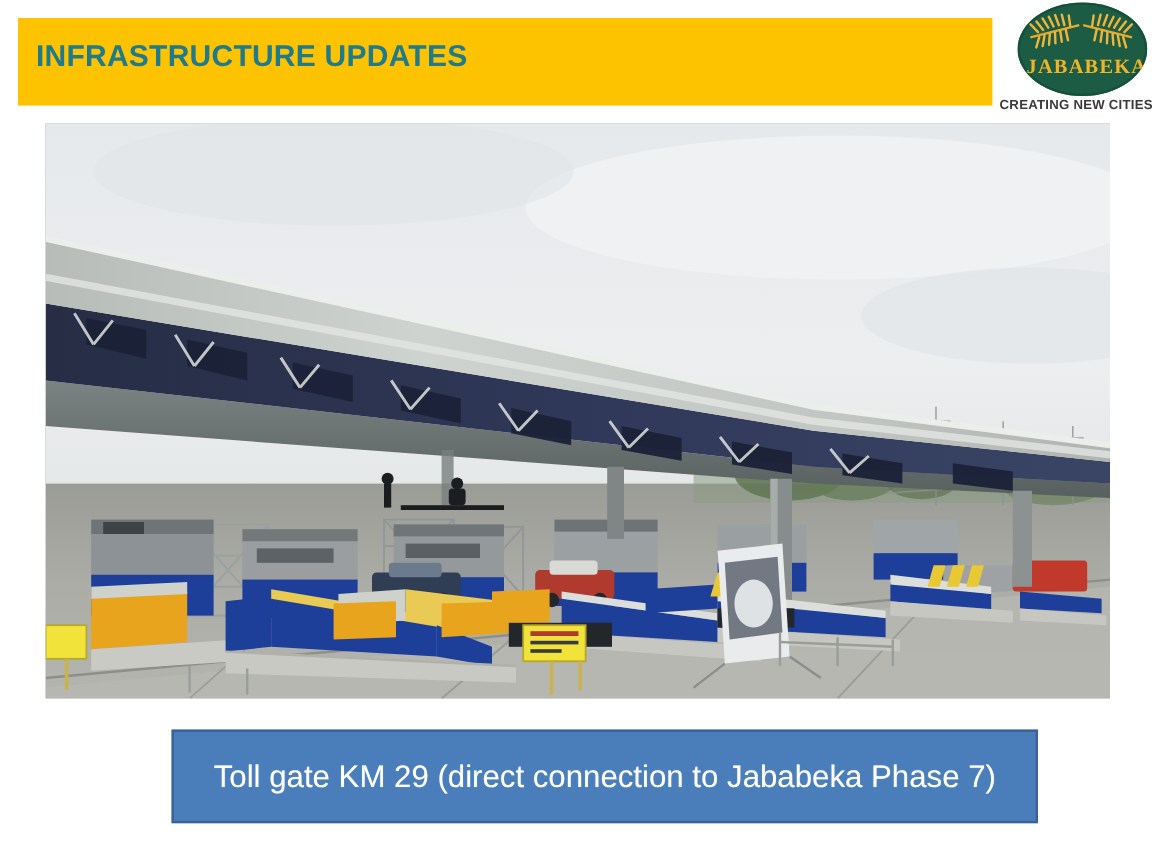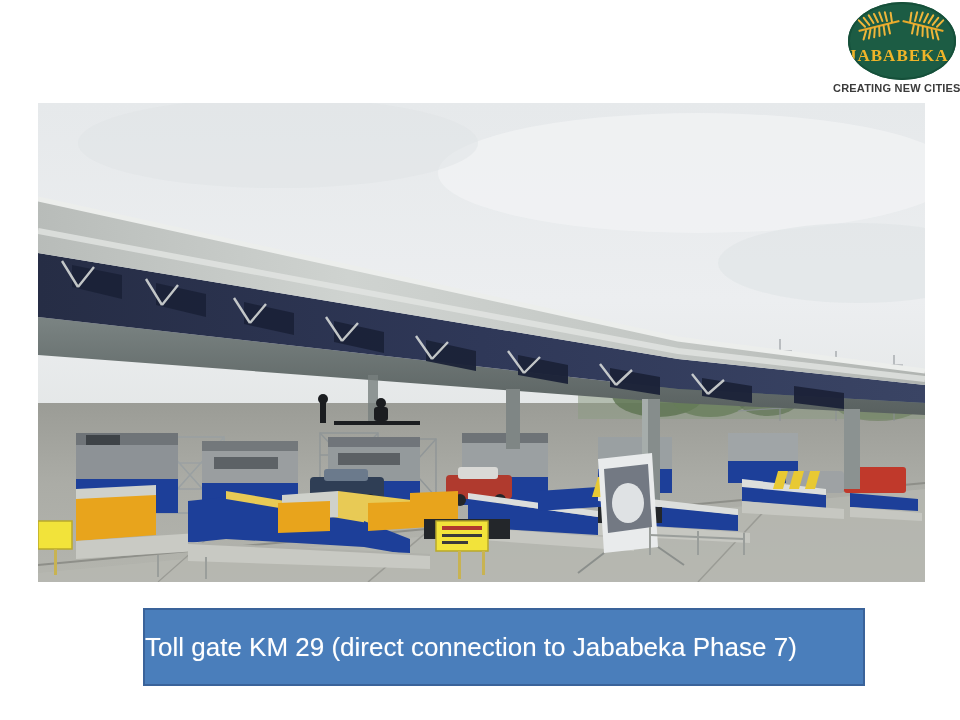--- a/index.html
+++ b/index.html
@@ -73,21 +73,21 @@
     background: #eeb53a;
     border-radius: 1px;
   }
   #frond-left  { left: 8px;  top: 9px;  transform: rotate(-14deg); }
   #frond-right { left: 52px; top: 9px;  transform: rotate(14deg) scaleX(-1); }
 
   #logo-word {
     position: absolute;
     left: 0; right: 0;
     top: 44px;
-    text-align: left;
+    text-align: right;
     font-family: "Liberation Serif", serif;
     font-size: 17px;
     font-weight: bold;
     letter-spacing: 1px;
     color: #f0b429;
   }
   #logo-tagline {
     position: absolute;
     left: 5px;
     top: 82px;
@@ -112,34 +112,38 @@
   
   #caption-box {
     position: absolute;
     left: 143px; top: 608px;
     width: 722px; height: 78px;
     background: #4a7ebb;
     border: 2px solid #3a639a;
     box-sizing: border-box;
     display: flex;
     align-items: center;
+    justify-content: center;
   }
   #caption-text {
     color: #ffffff;
     font-size: 26px;
     font-weight: 400;
     white-space: nowrap;
     text-shadow: 0 0 1px rgba(255,255,255,.35);
   }
 </style>
 </head>
 <body>
 
 <div id="slide">
 
+  <div id="title-banner">
+    <div id="title-text">INFRASTRUCTURE UPDATES</div>
+  </div>
 
   <div id="logo-block">
     <div id="logo-oval">
       <div class="frond" id="frond-left">
         <div class="stem"></div>
         <div class="barb" style="left:6px;  top:3px;  transform:rotate(-30deg);"></div>
         <div class="barb" style="left:11px; top:2px;  transform:rotate(-24deg);"></div>
         <div class="barb" style="left:16px; top:1px;  transform:rotate(-18deg);"></div>
         <div class="barb" style="left:21px; top:1px;  transform:rotate(-12deg);"></div>
         <div class="barb" style="left:26px; top:1px;  transform:rotate(-6deg);"></div>

